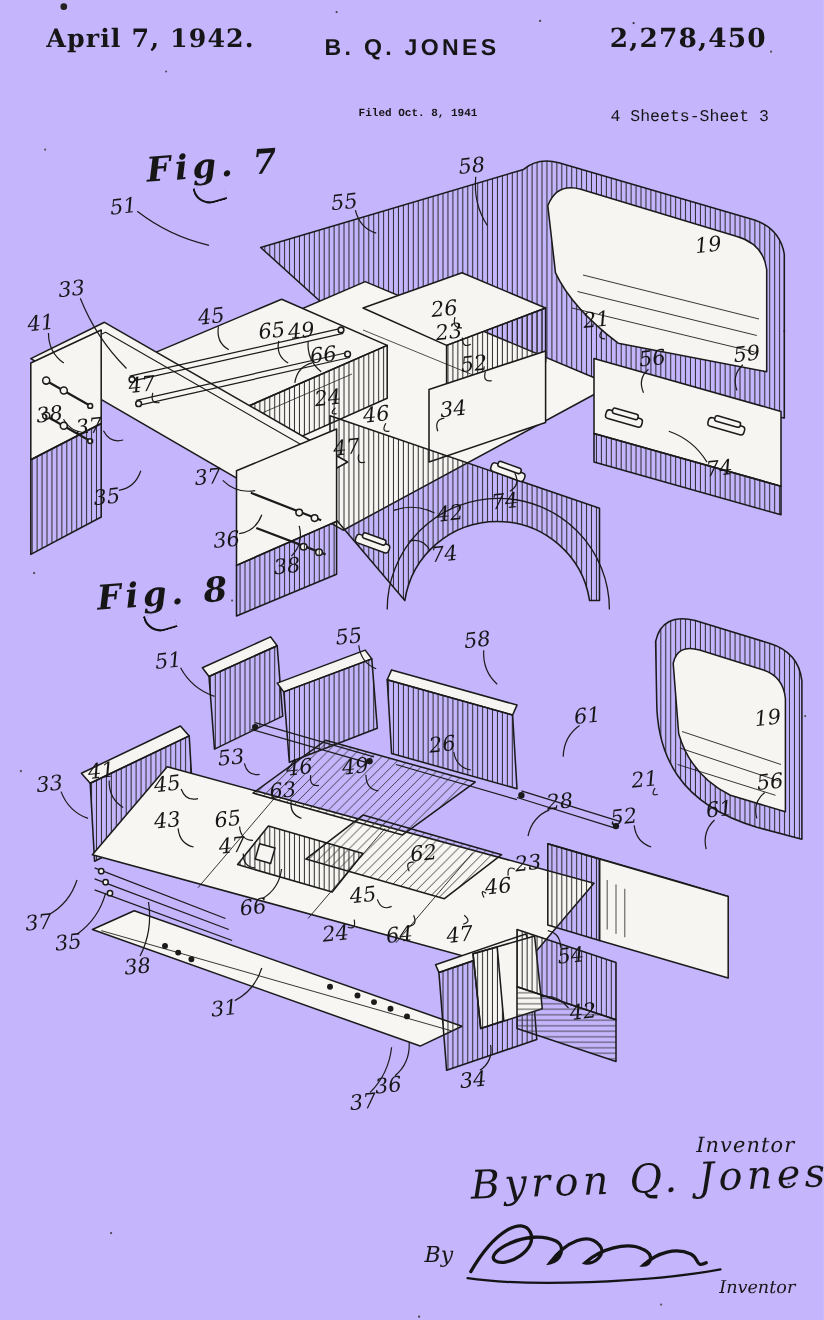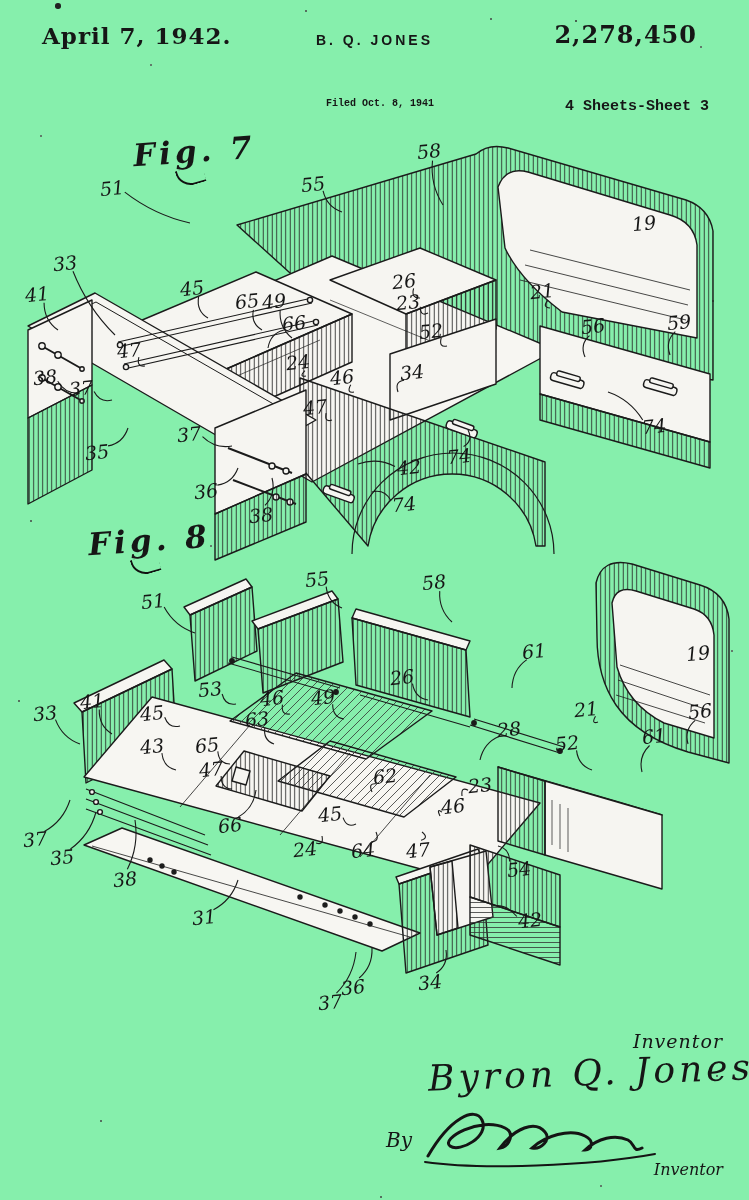--- a/index.html
+++ b/index.html
@@ -1,28 +1,28 @@
 <!DOCTYPE html>
 <html><head>
 <meta charset="utf-8">
 <style>
   html,body{margin:0;padding:0;background:#e8e6e0;}
-  .page{position:relative;width:749px;height:1200px;background:#86efac;overflow:hidden;
+  .page{position:relative;width:749px;height:1200px;background:#c4b5fd;overflow:hidden;
         font-family:"DejaVu Serif",serif;color:#161616;}
   
   .hdr-date{position:absolute;left:42px;top:22px;font-size:23px;font-weight:bold;letter-spacing:1px;}
   .hdr-inventor{position:absolute;left:0;right:0;top:32px;text-align:center;
-        font-family:"Liberation Sans",sans-serif;font-weight:bold;font-size:14px;letter-spacing:3px;}
+        font-family:"Liberation Sans",sans-serif;font-weight:bold;font-size:21px;letter-spacing:3px;}
   .hdr-patno{position:absolute;right:52px;top:20px;font-size:24px;font-weight:bold;letter-spacing:1px;}
   .hdr-title{position:absolute;left:0;right:0;top:64px;text-align:center;
         font-family:"Liberation Mono",monospace;font-size:15px;font-weight:bold;letter-spacing:1px;}
   .hdr-filed{position:absolute;left:240px;width:280px;top:98px;text-align:center;
         font-family:"Liberation Mono",monospace;font-size:10px;font-weight:bold;}
-  .hdr-sheet{position:absolute;right:40px;top:98px;
-        font-family:"Liberation Mono",monospace;font-size:15px;font-weight:bold;}
+  .hdr-sheet{position:absolute;right:50px;top:98px;
+        font-family:"Liberation Mono",monospace;font-size:15px;font-weight:normal;}
   
   .fig{position:absolute;left:0;width:749px;}
   .fig svg.art,.fig svg.leaders{position:absolute;left:0;top:0;}
   .fig .labels{position:absolute;left:0;top:0;width:100%;height:100%;}
   .part-label{position:absolute;transform:translate(-50%,-50%) rotate(-6deg);
         font-style:italic;font-size:19px;font-weight:500;white-space:nowrap;}
   .fig-label{position:absolute;font-style:italic;font-weight:bold;font-size:31px;
         letter-spacing:4px;transform:rotate(-4deg);}
   .fig-label::after{content:"";position:absolute;left:34%;bottom:-16px;width:26px;height:16px;
         border-bottom:2.5px solid #111;border-left:2.5px solid #111;border-radius:0 0 0 16px;

